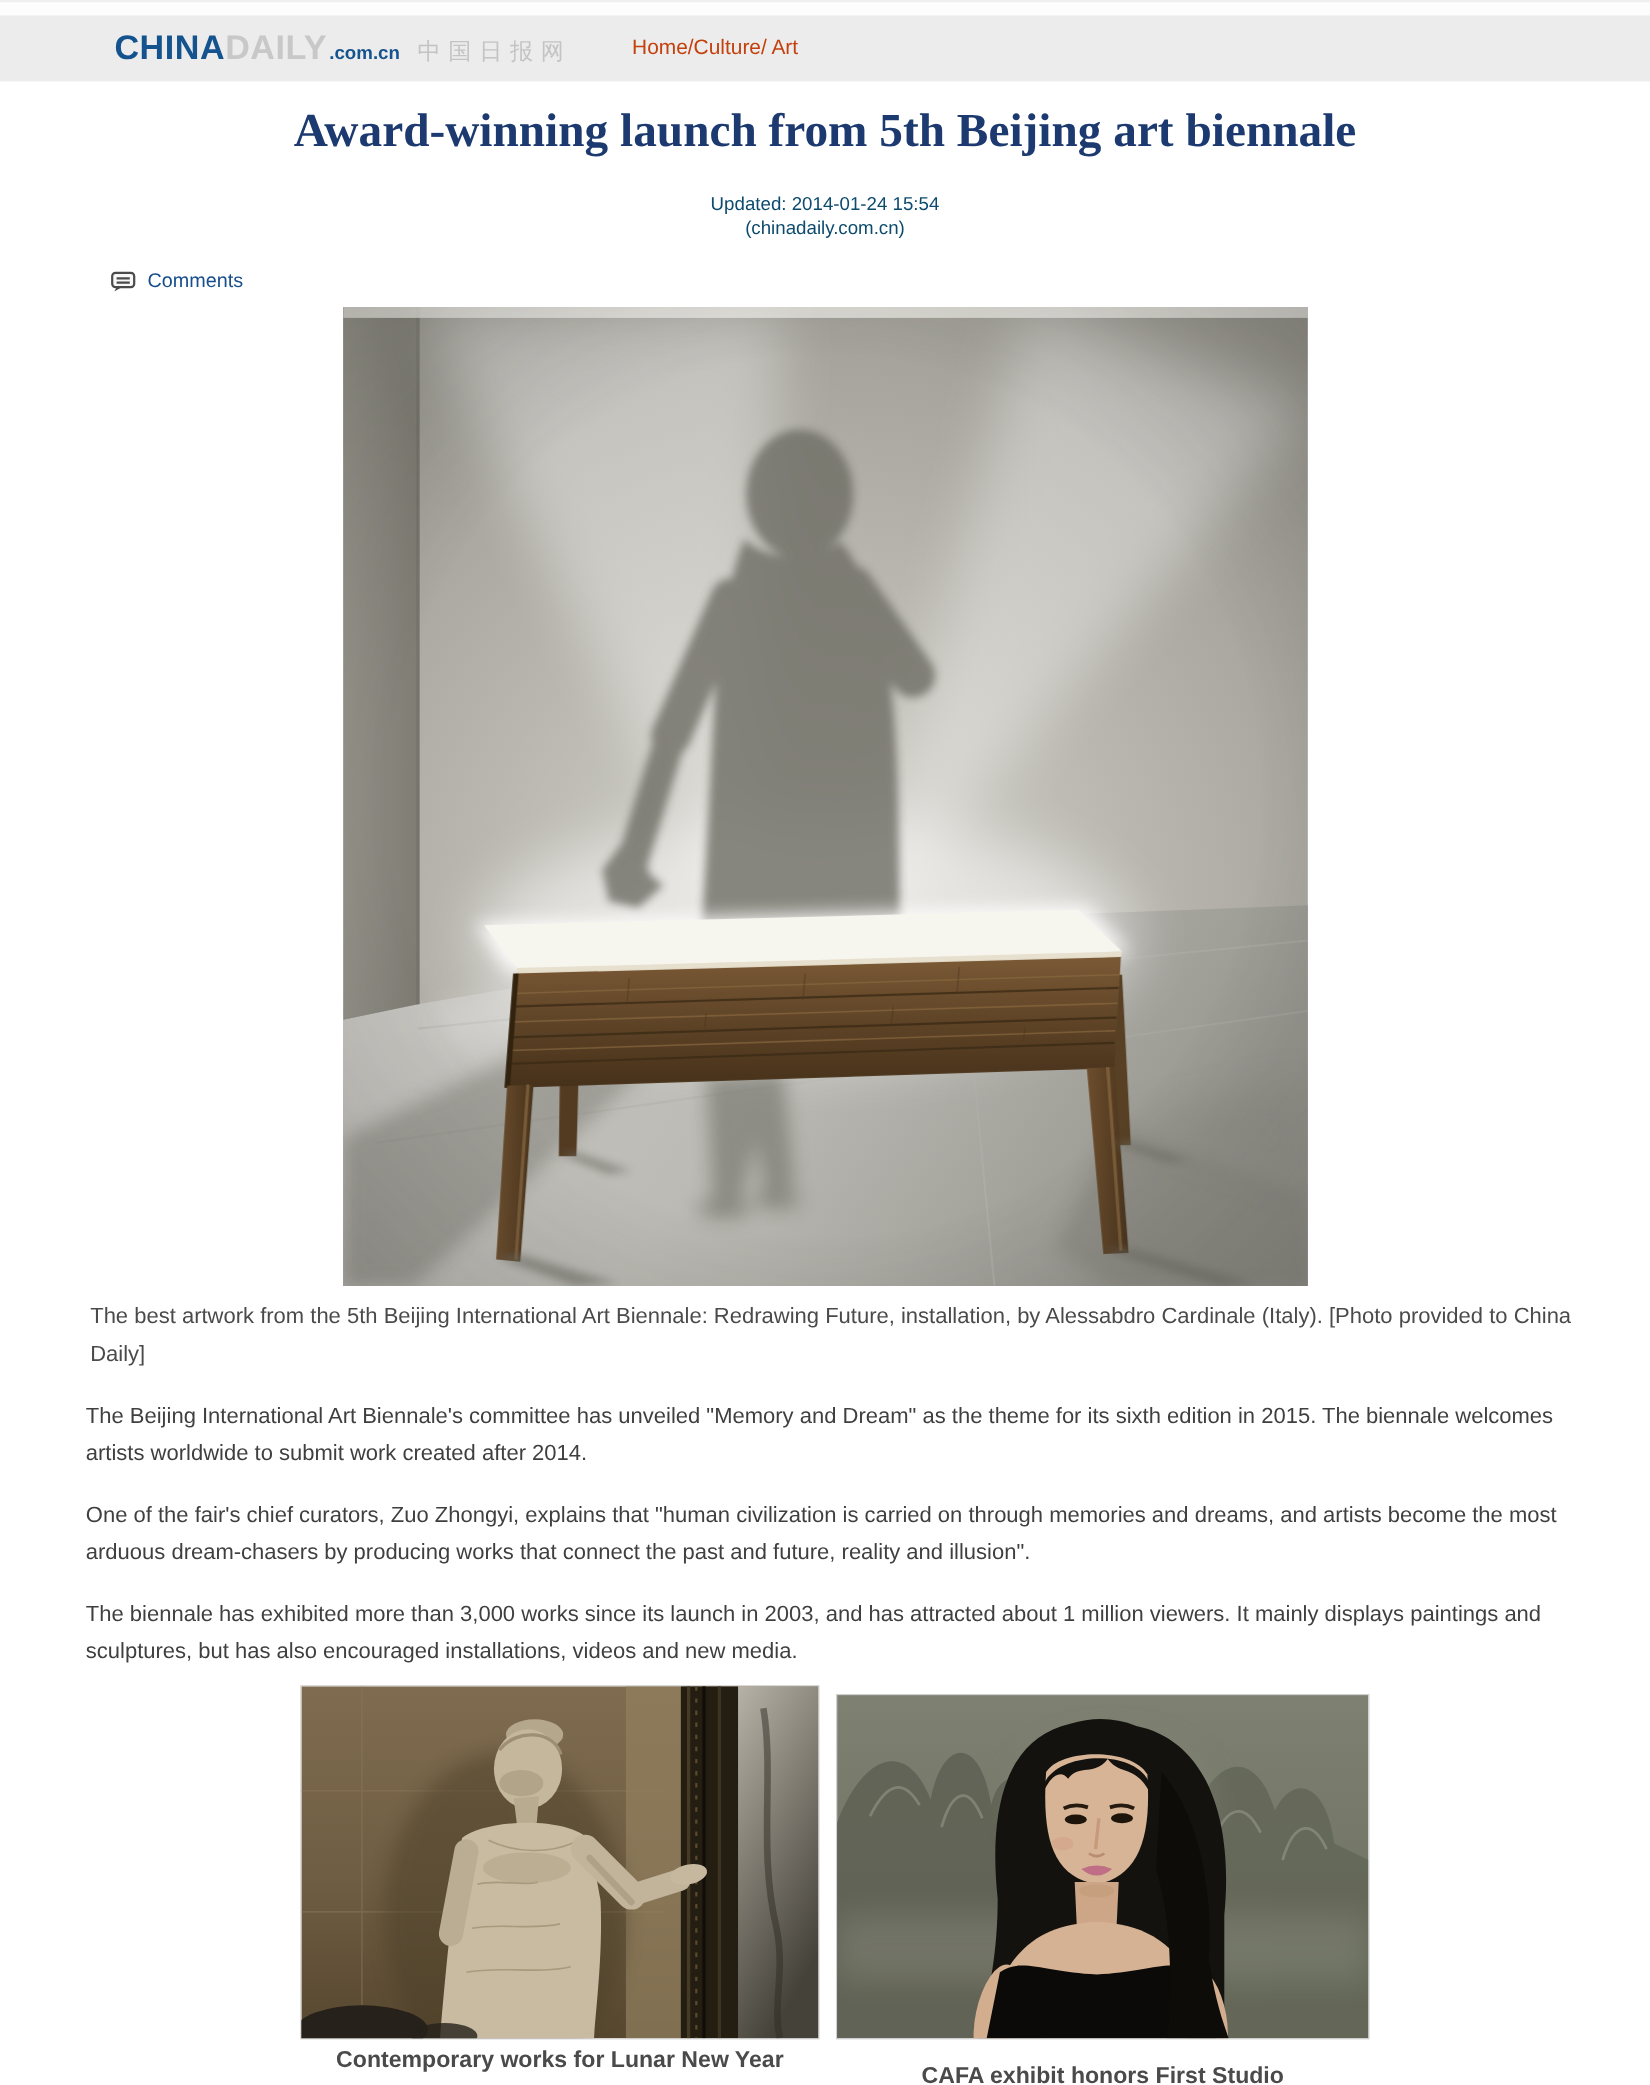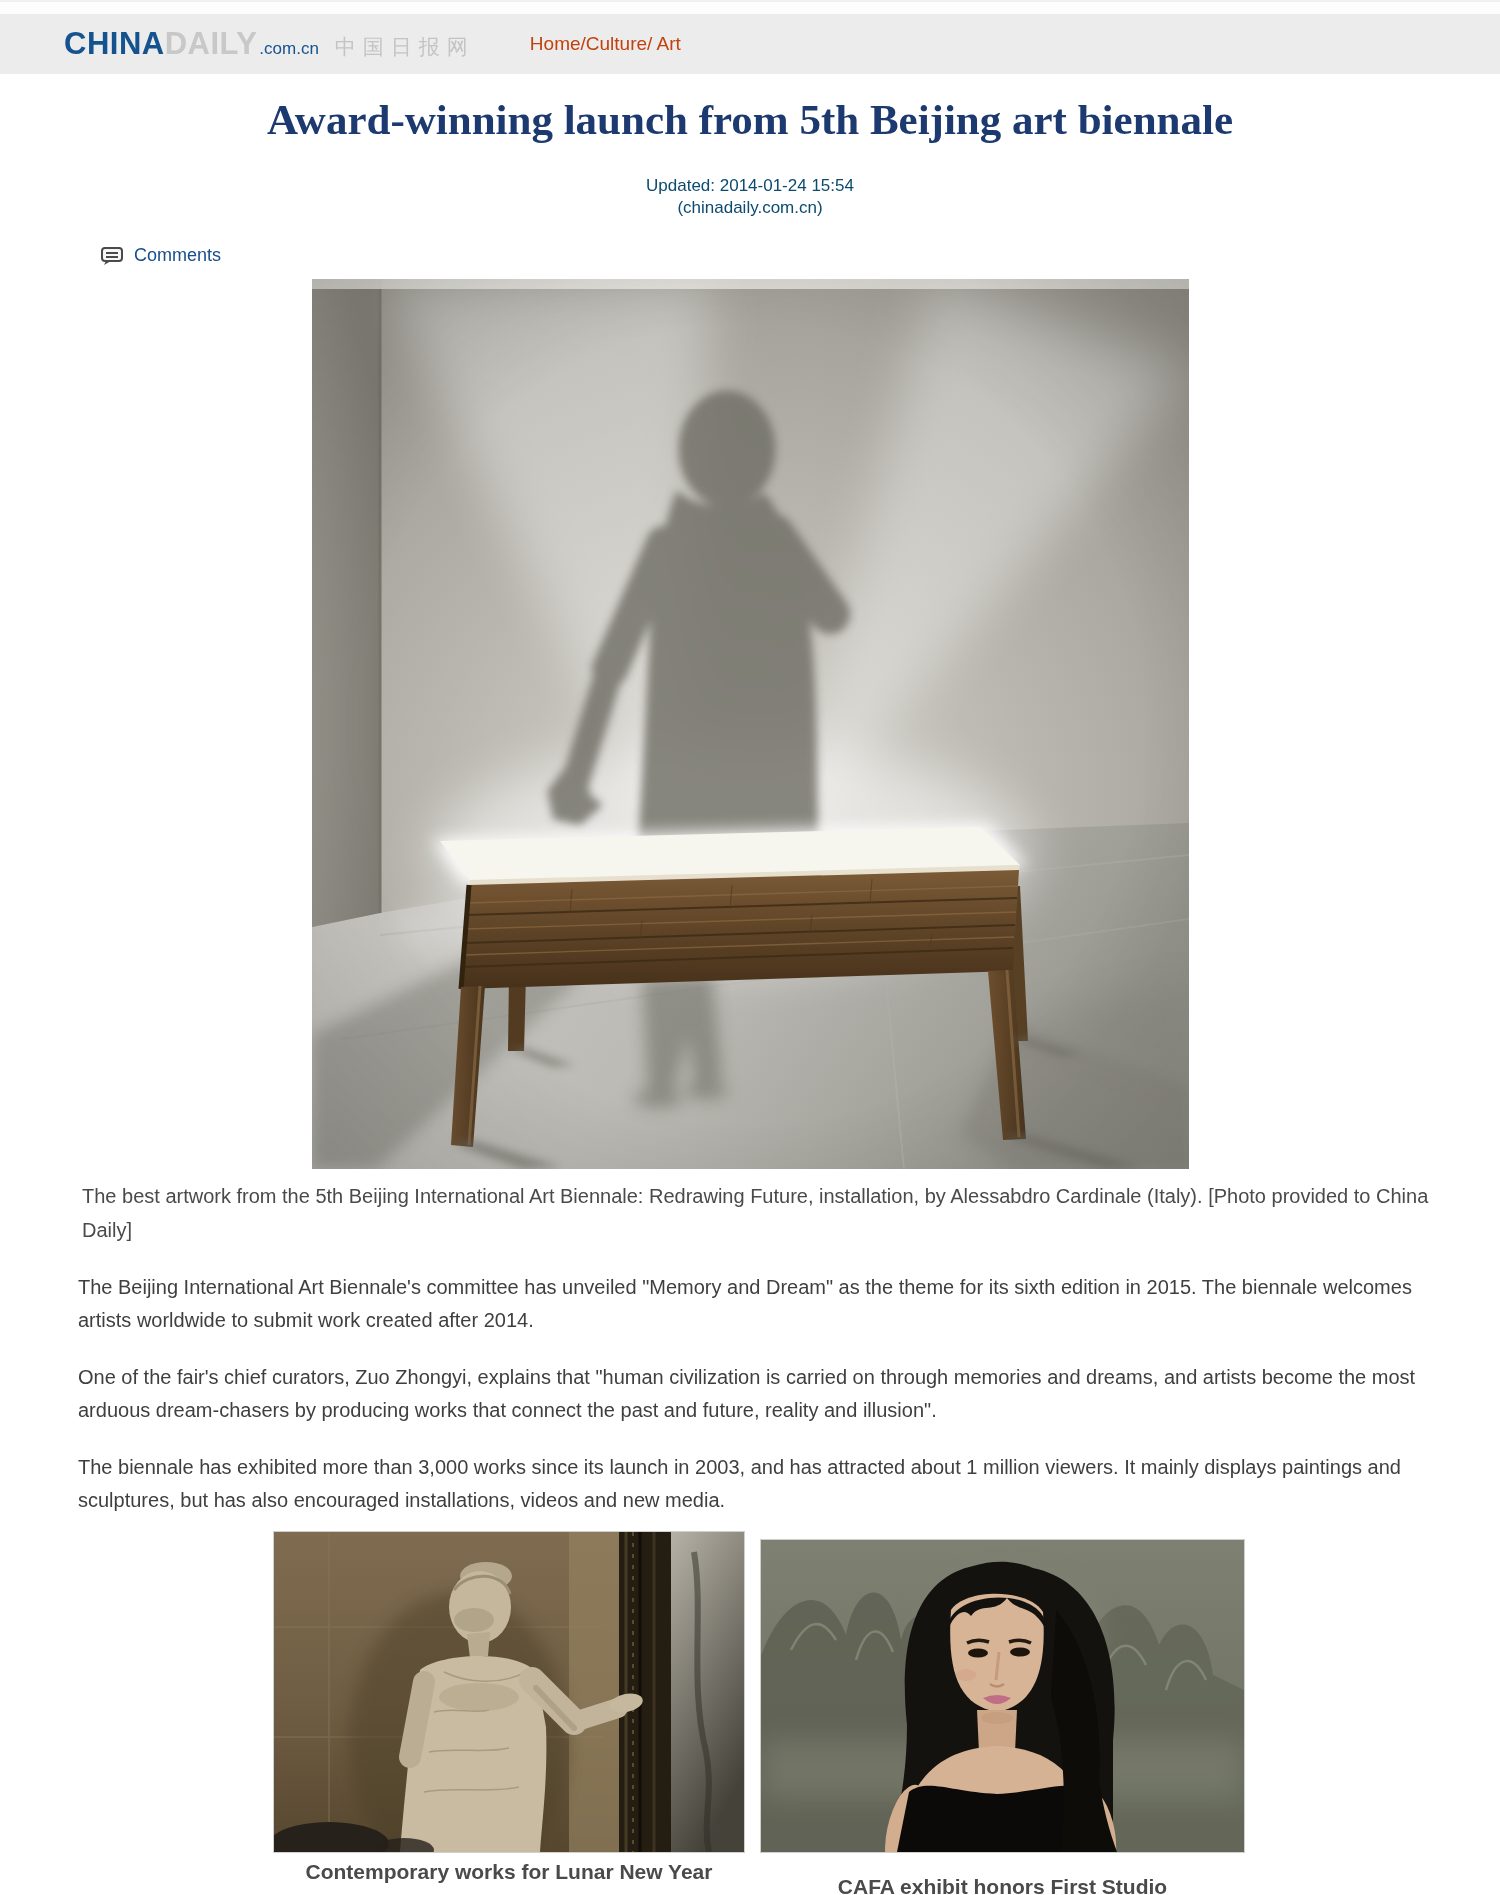--- a/index.html
+++ b/index.html
@@ -1,22 +1,22 @@
 <!DOCTYPE html>
 <html><head>
 <meta charset="utf-8">
 <style>
   html,body{margin:0;padding:0;width:1500px;height:1895px;overflow:hidden;background:#ffffff;
     font-family:"Liberation Sans",sans-serif;}
   .top-strip{height:12px;background:#fdfdfd;border-top:2px solid #f0f0f0;}
-  .header-bar{height:60px;background:#ececec;display:flex;align-items:center;}
+  .header-bar{height:60px;background:#ececec;display:flex;align-items:center;padding-left:40px;}
   .logo{margin-left:64px;display:flex;align-items:baseline;cursor:pointer;}
   .logo-china{font-weight:bold;font-size:31px;color:#15538f;letter-spacing:.5px;}
   .logo-daily{font-weight:bold;font-size:31px;color:#c8c8c8;letter-spacing:.5px;}
-  .logo-domain{font-weight:normal;font-size:17px;color:#15538f;margin-left:2px;}
+  .logo-domain{font-weight:bold;font-size:17px;color:#15538f;margin-left:2px;}
   .logo-cn{font-size:21px;color:#c4c4c4;margin-left:16px;letter-spacing:7px;}
   .breadcrumb{margin-left:55px;font-size:19px;color:#c2410c;cursor:pointer;}
   .title{text-align:center;font-family:"Liberation Serif",serif;font-size:43px;color:#1c3a70;
     margin-top:20px;line-height:52px;}
   .meta{text-align:center;font-size:17px;color:#0c4a6e;line-height:22px;margin-top:10px;}
   .comments-row{margin-left:100px;margin-top:24px;display:flex;align-items:center;gap:9px;
     color:#174e8c;font-size:18px;cursor:pointer;height:26px;}
   .main-figure{width:877px;margin:10px auto 0 auto;}
   .photo-caption{margin:6px 40px 0 82px;font-size:20px;color:#4a4a4a;line-height:34px;}
   .body-text{margin:0 38px 0 78px;}

